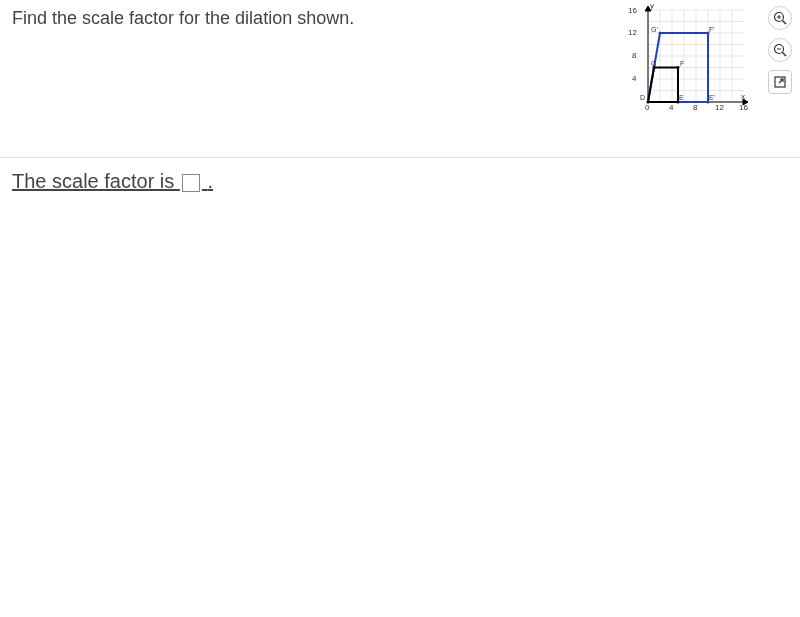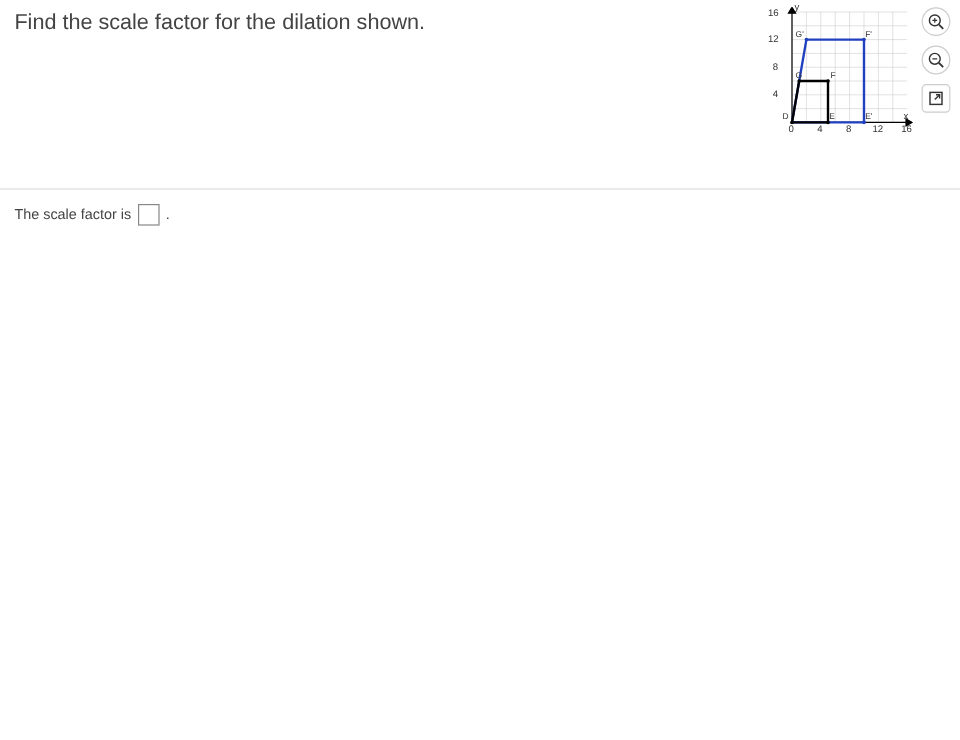--- a/index.html
+++ b/index.html
@@ -20,21 +20,21 @@
       padding: 8px 12px;
       position: relative;
     }
     .question-text {
       font-size: 18px;
       color: #444;
     }
     .graph-container {
       position: absolute;
       top: 6px;
-      right: 38px;
+      right: 50px;
     }
     .graph {
       width: 120px;
       height: 108px;
       position: relative;
     }
     .toolbar {
       position: absolute;
       top: 6px;
       right: 8px;
@@ -57,22 +57,23 @@
     .tool-button.square {
       border-radius: 4px;
     }
     .divider {
       border: none;
       border-top: 1px solid #ddd;
       margin-top: 120px;
     }
     .answer-area {
       padding: 12px;
-      font-size: 12px;
+      font-size: 20px;
       color: #444;
+      text-decoration: underline;
     }
     .answer-input {
       display: inline-block;
       width: 18px;
       height: 18px;
       border: 1px solid #888;
       vertical-align: middle;
       margin: 0 2px;
     }
     .axis-label {

